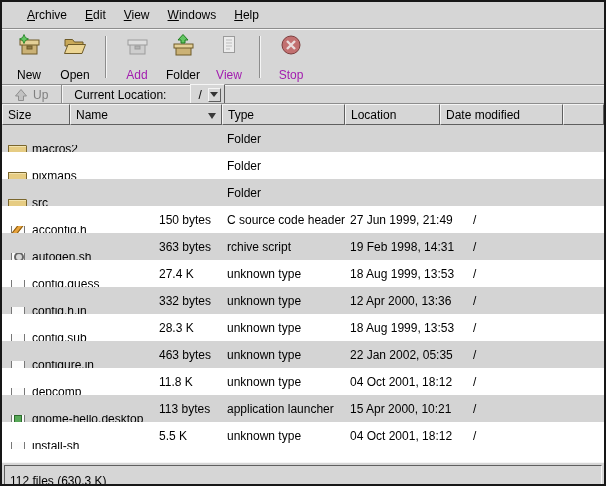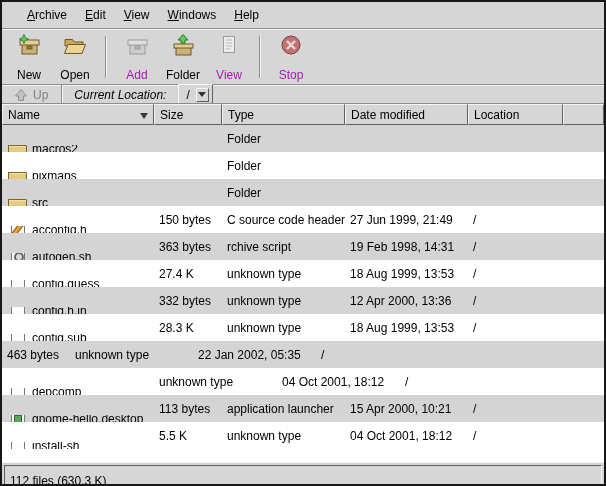--- a/index.html
+++ b/index.html
@@ -21,21 +21,21 @@
   .toolbar{height:54px;display:flex;align-items:center;padding:2px 4px;flex:none;}
   .tb-btn{min-width:46px;height:48px;display:flex;flex-direction:column;align-items:center;justify-content:center;gap:11px;padding:2px 5px;}
   .tb-label{line-height:12px;}
   .tb-btn.disabled .tb-label{color:#a21caf;}
   .tb-icon{height:24px;display:flex;align-items:center;justify-content:center;}
 
   
   .locationbar{height:17px;display:flex;align-items:center;padding:0 6px;flex:none;}
   .up-btn{display:flex;align-items:center;gap:5px;padding:3px 6px;}
   .up-btn .up-label{color:#7f7f7f;}
-  .loc-label{margin:0 12px 0 4px;font-style:italic;}
+  .loc-label{margin:0 24px 0 4px;}
   .combo{display:flex;align-items:center;height:21px;background:#d6d6d6;border-top:1px solid #f5f5f5;border-left:1px solid #f5f5f5;border-bottom:1px solid #5f5f5f;border-right:1px solid #5f5f5f;padding:0 3px;}
   .combo-value{padding:0 6px 0 4px;}
   .combo-arrow{width:13px;height:14px;display:flex;align-items:center;justify-content:center;border-top:1px solid #f5f5f5;border-left:1px solid #f5f5f5;border-bottom:1px solid #5f5f5f;border-right:1px solid #5f5f5f;background:#d6d6d6;}
   .tri-down{width:0;height:0;border-left:4px solid transparent;border-right:4px solid transparent;border-top:5px solid #333;}
 
   
   .table{flex:1;display:flex;flex-direction:column;overflow:hidden;border-top:1px solid #8d8d8d;}
   .header-row{height:21px;display:flex;flex:none;}
   .hcell{background:#d6d6d6;border-top:1px solid #f5f5f5;border-left:1px solid #f5f5f5;border-bottom:1px solid #5f5f5f;border-right:1px solid #5f5f5f;display:flex;align-items:center;padding:0 5px;position:relative;white-space:nowrap;overflow:hidden;}
   .c0{width:152px;flex:none;}
@@ -156,35 +156,35 @@
     <div class="combo">
       <span class="combo-value">/</span>
       <span class="combo-arrow">
           <i class="tri-down"></i>
         </span>
     </div>
   </div>
 
   <div class="table">
     <div class="header-row">
+        <div class="hcell c1">
+          <span>Size</span>
+        </div>
         <div class="hcell c0">
           <span>Name</span>
           <i class="sort-arrow"></i>
         </div>
-        <div class="hcell c1">
-          <span>Size</span>
-        </div>
         <div class="hcell c2">
           <span>Type</span>
         </div>
+        <div class="hcell c4">
+          <span>Location</span>
+        </div>
         <div class="hcell c3">
           <span>Date modified</span>
-        </div>
-        <div class="hcell c4">
-          <span>Location</span>
         </div>
         <div class="hcell filler"></div>
       </div>
     <div class="rows">
         <div class="row stripe">
           <div class="cell c0 name-cell">
             <span class="fi fi-folder"></span>
             <span>macros2</span>
           </div>
           <div class="cell c1"></div>
@@ -256,30 +256,35 @@
           <div class="cell c0 name-cell">
             <span class="fi fi-doc"></span>
             <span>config.sub</span>
           </div>
           <div class="cell c1">28.3 K</div>
           <div class="cell c2">unknown type</div>
           <div class="cell c3">18 Aug 1999, 13:53</div>
           <div class="cell c4">/</div>
         </div>
         <div class="row stripe">
+          <div class="cell c0 name-cell">
+            <span class="fi fi-doc"></span>
+            <span>configure.in</span>
+          </div>
           <div class="cell c1">463 bytes</div>
           <div class="cell c2">unknown type</div>
           <div class="cell c3">22 Jan 2002, 05:35</div>
           <div class="cell c4">/</div>
         </div>
         <div class="row plain">
           <div class="cell c0 name-cell">
             <span class="fi fi-doc"></span>
             <span>depcomp</span>
           </div>
+          <div class="cell c1">11.8 K</div>
           <div class="cell c2">unknown type</div>
           <div class="cell c3">04 Oct 2001, 18:12</div>
           <div class="cell c4">/</div>
         </div>
         <div class="row stripe">
           <div class="cell c0 name-cell">
             <span class="fi fi-doc fi-launcher"></span>
             <span>gnome-hello.desktop</span>
           </div>
           <div class="cell c1">113 bytes</div>

